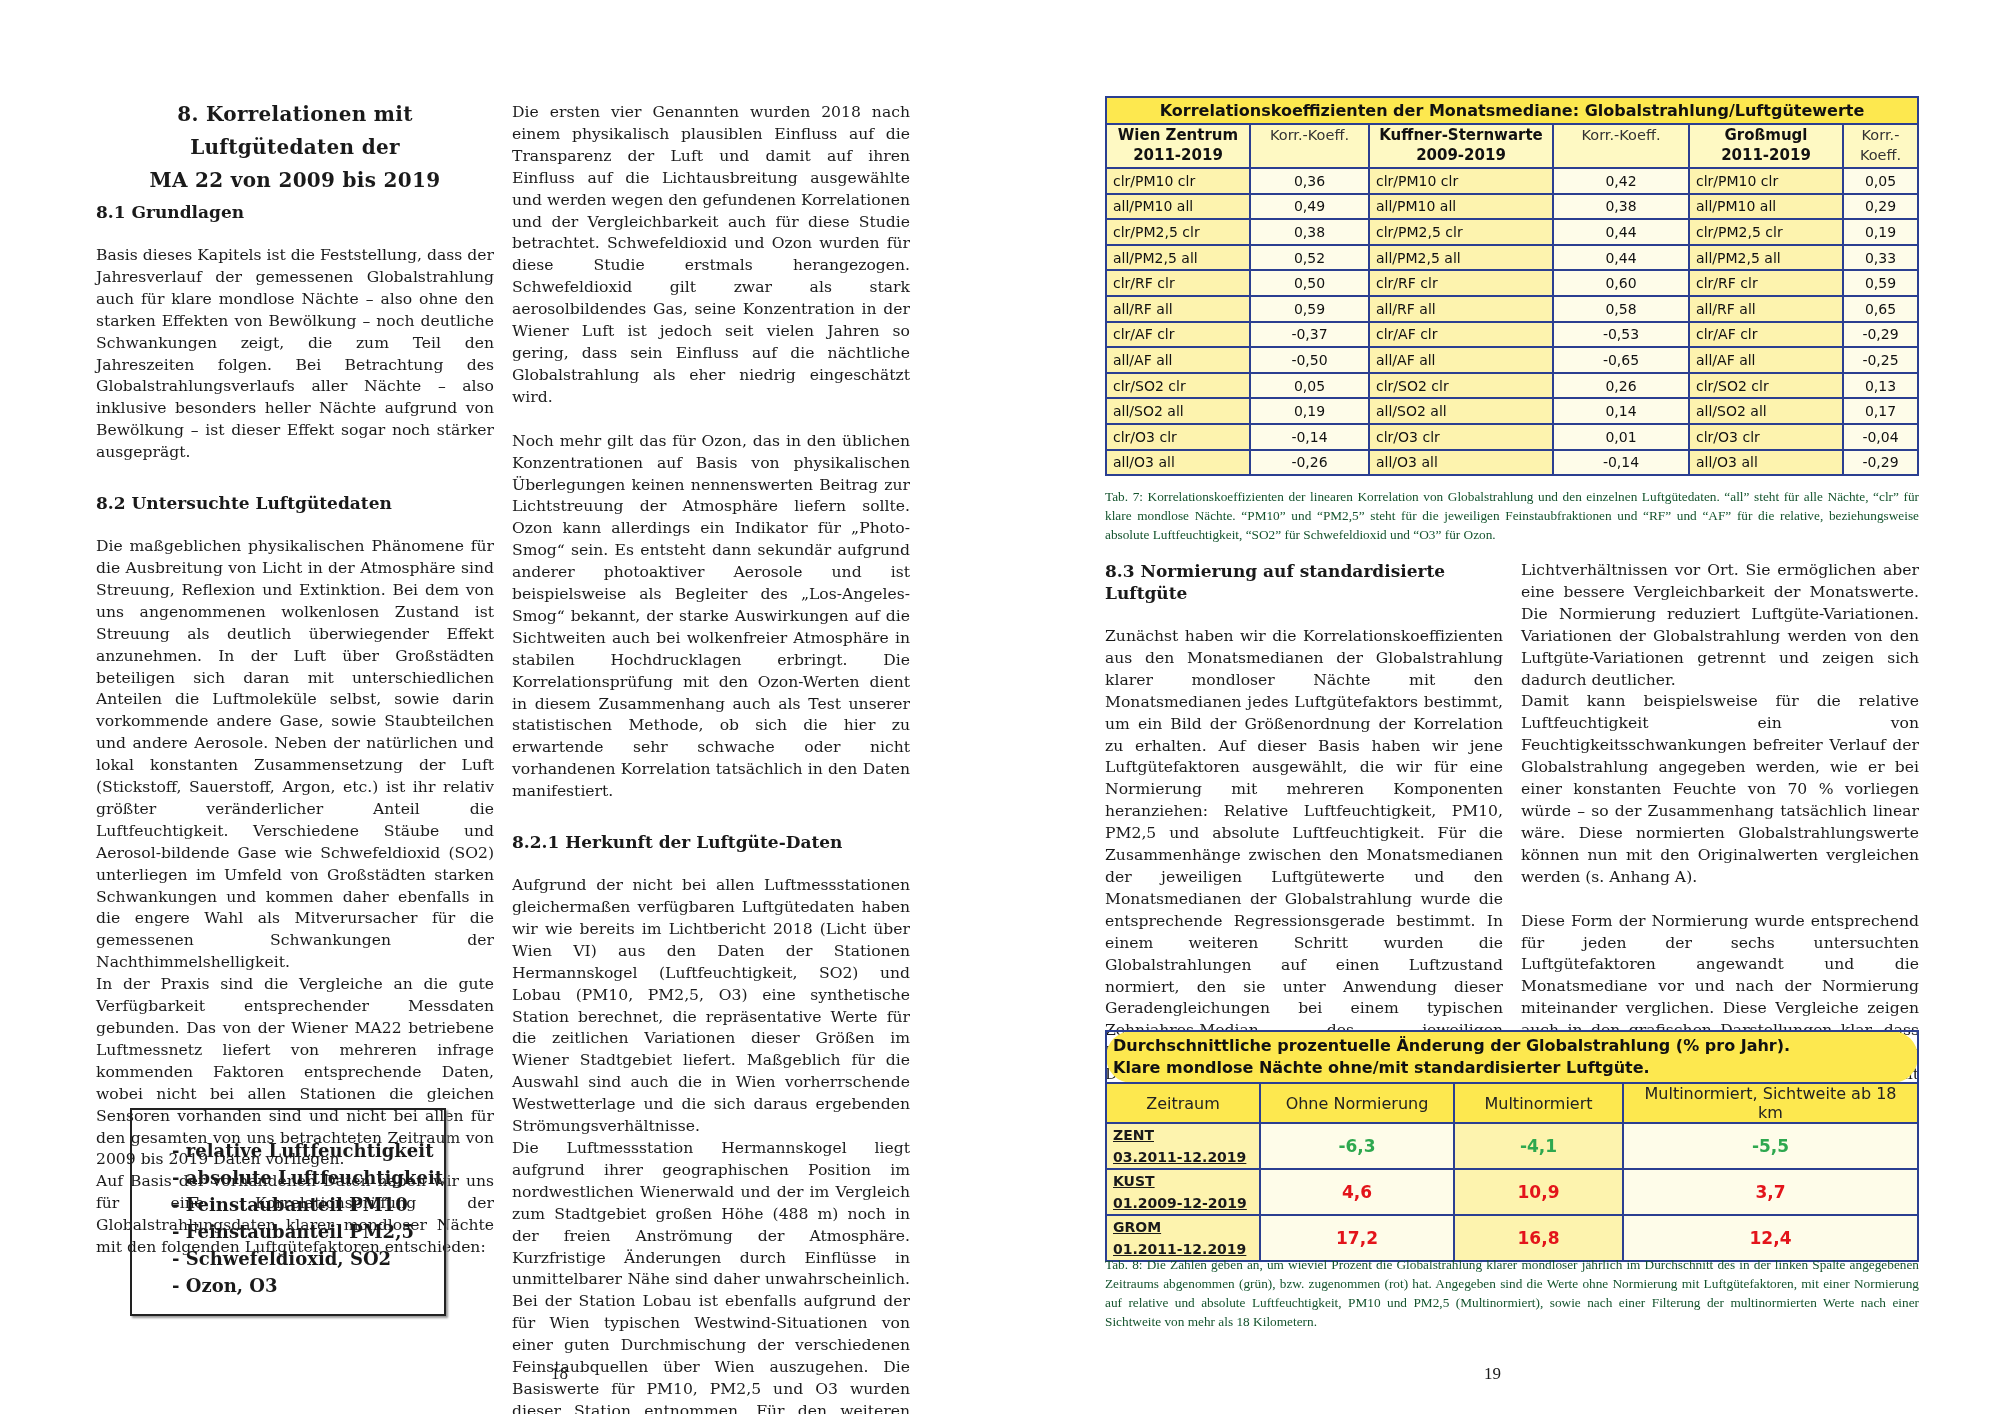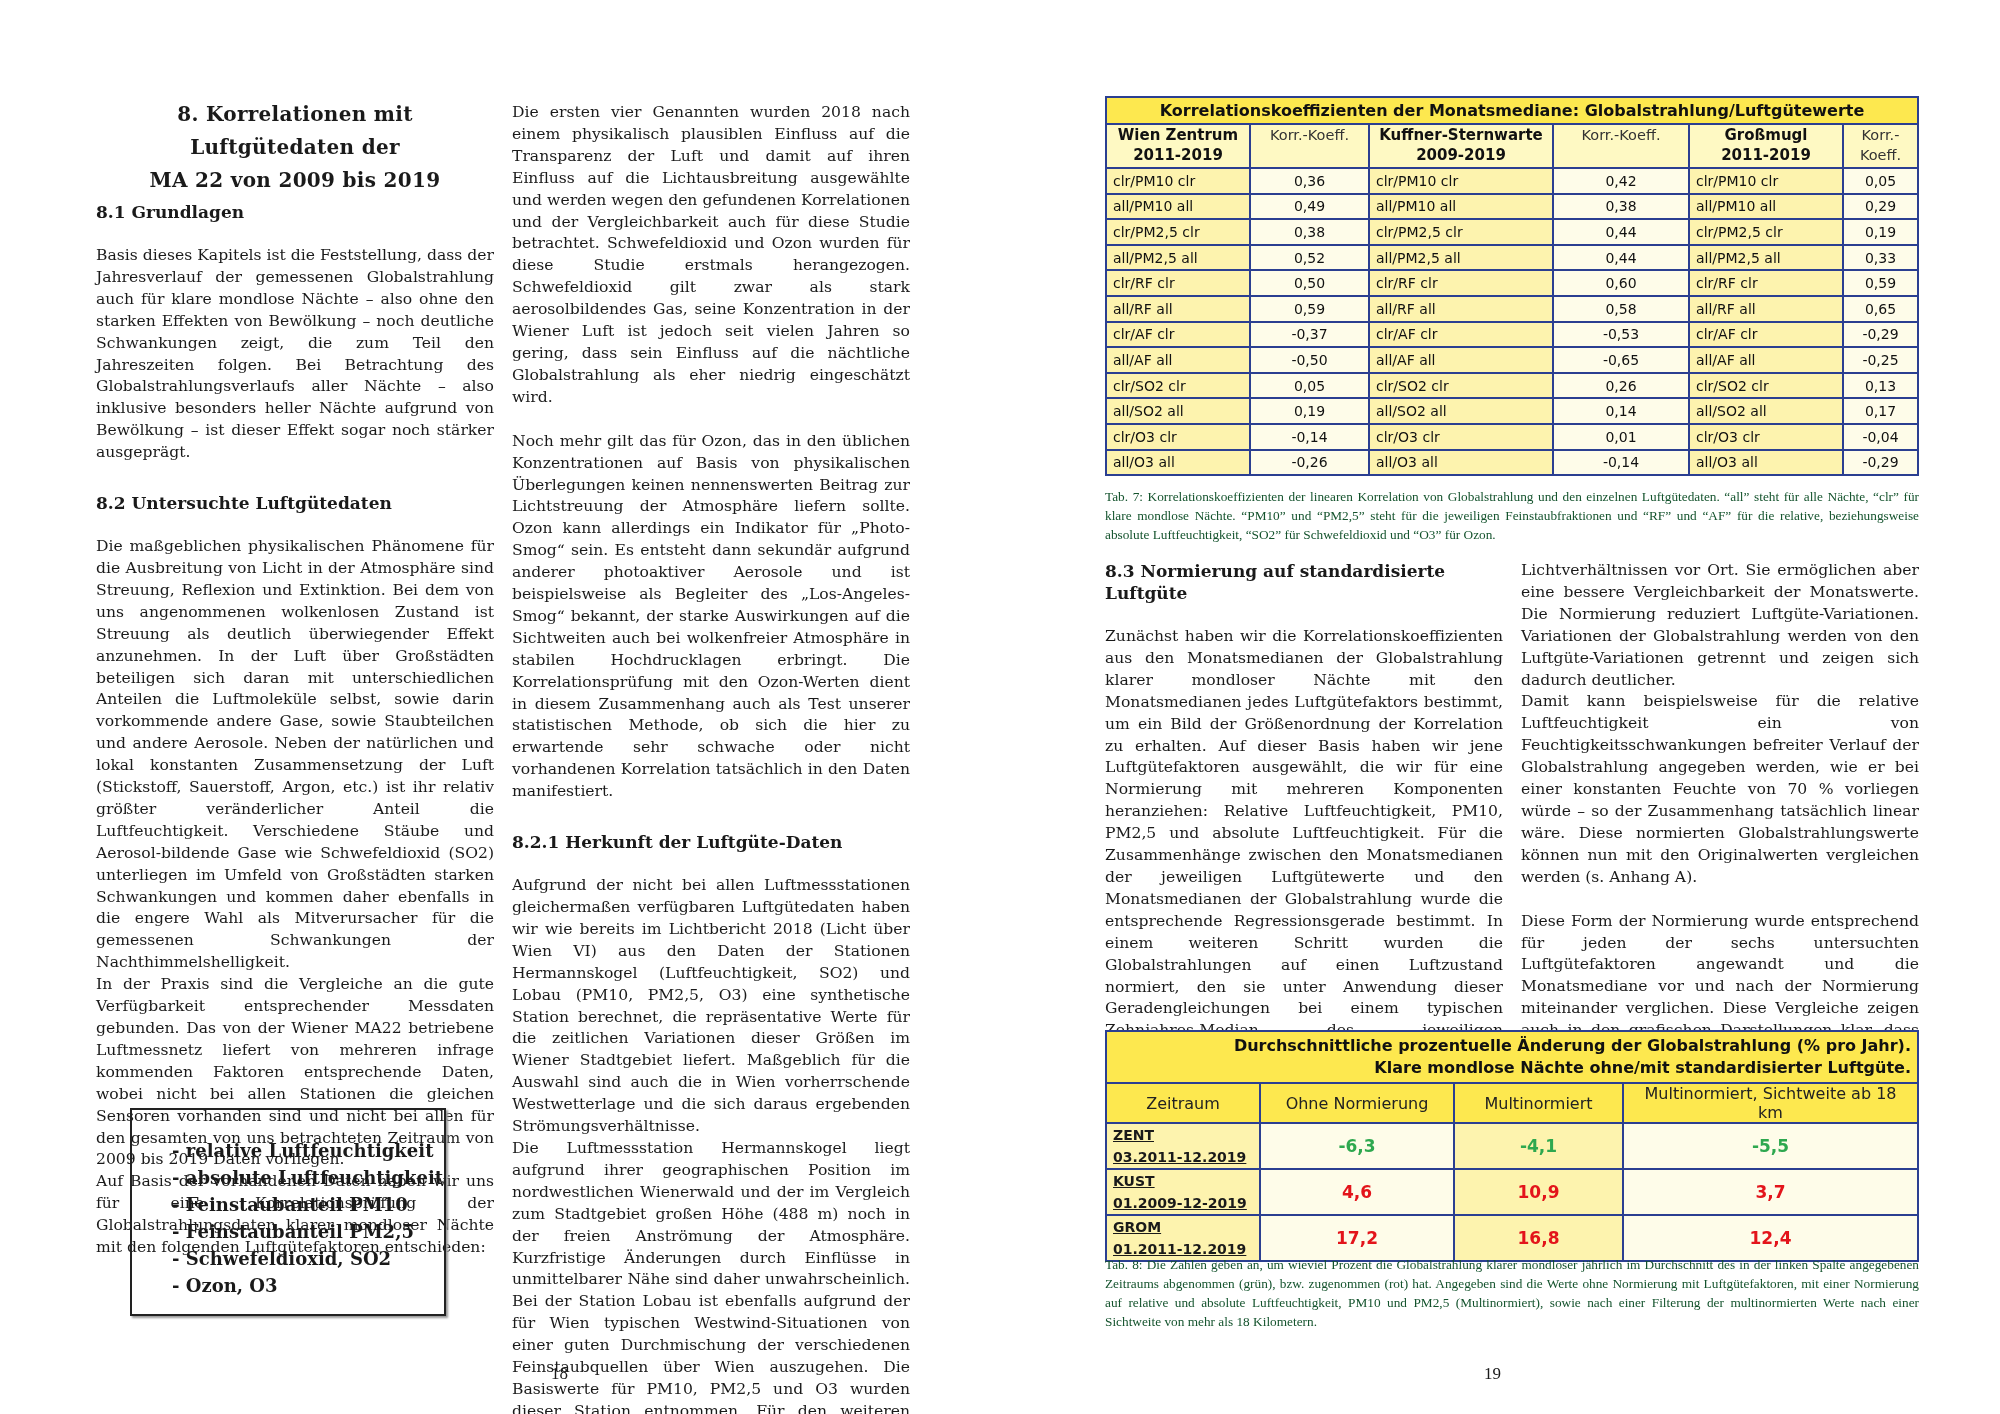--- a/index.html
+++ b/index.html
@@ -21,21 +21,21 @@
   table.t td, table.t th { border:2px solid #2b3f91; padding:0 6px; }
   .t7 { left:1105px; top:96px; width:814px; }
   .t7 .title { background:#fde84f; font-weight:bold; font-size:16px; height:25px; text-align:center; color:#111; }
   .t7 .hdr th { background:#fef9c3; font-size:15px; height:42px; line-height:20px; vertical-align:top; color:#111; }
   .t7 .hdr th.st { font-weight:bold; }
   .t7 .hdr th.kk { font-weight:normal; font-size:14.5px; color:#333; }
   .t7 td { height:23.6px; font-size:14px; color:#111; }
   .t7 td.lbl { background:#fdf3ae; }
   .t7 td.val { background:#fefce9; text-align:center; }
   .t8 { left:1105px; top:1030px; width:814px; }
-  .t8 .title { background:#fde84f; font-weight:bold; font-size:16px; line-height:22px; text-align:right; height:50px; color:#111; }
+  .t8 .title { background:#fde84f; font-weight:bold; font-size:16px; line-height:22px; text-align:left; height:50px; color:#111;border-radius:26px; }
   .t8 .hdr td { background:#fde84f; font-size:16px; color:#222; text-align:center; height:26px; font-weight:normal; }
   .t8 td.per { background:#fdf3ae; font-weight:bold; font-size:14px; text-align:left; line-height:22px; height:44px;text-decoration:underline; }
   .t8 td.v { font-weight:bold; font-size:17px; text-align:center; }
   .t8 td.v.light { background:#fefce9; }
   .t8 td.v.mid { background:#fdf3ae; }
   .cap { position:absolute; font-family:"Liberation Serif", serif; font-size:13.3px; line-height:19px; text-align:justify; color:#14532d; }
 </style>
 </head>
 <body>
 

